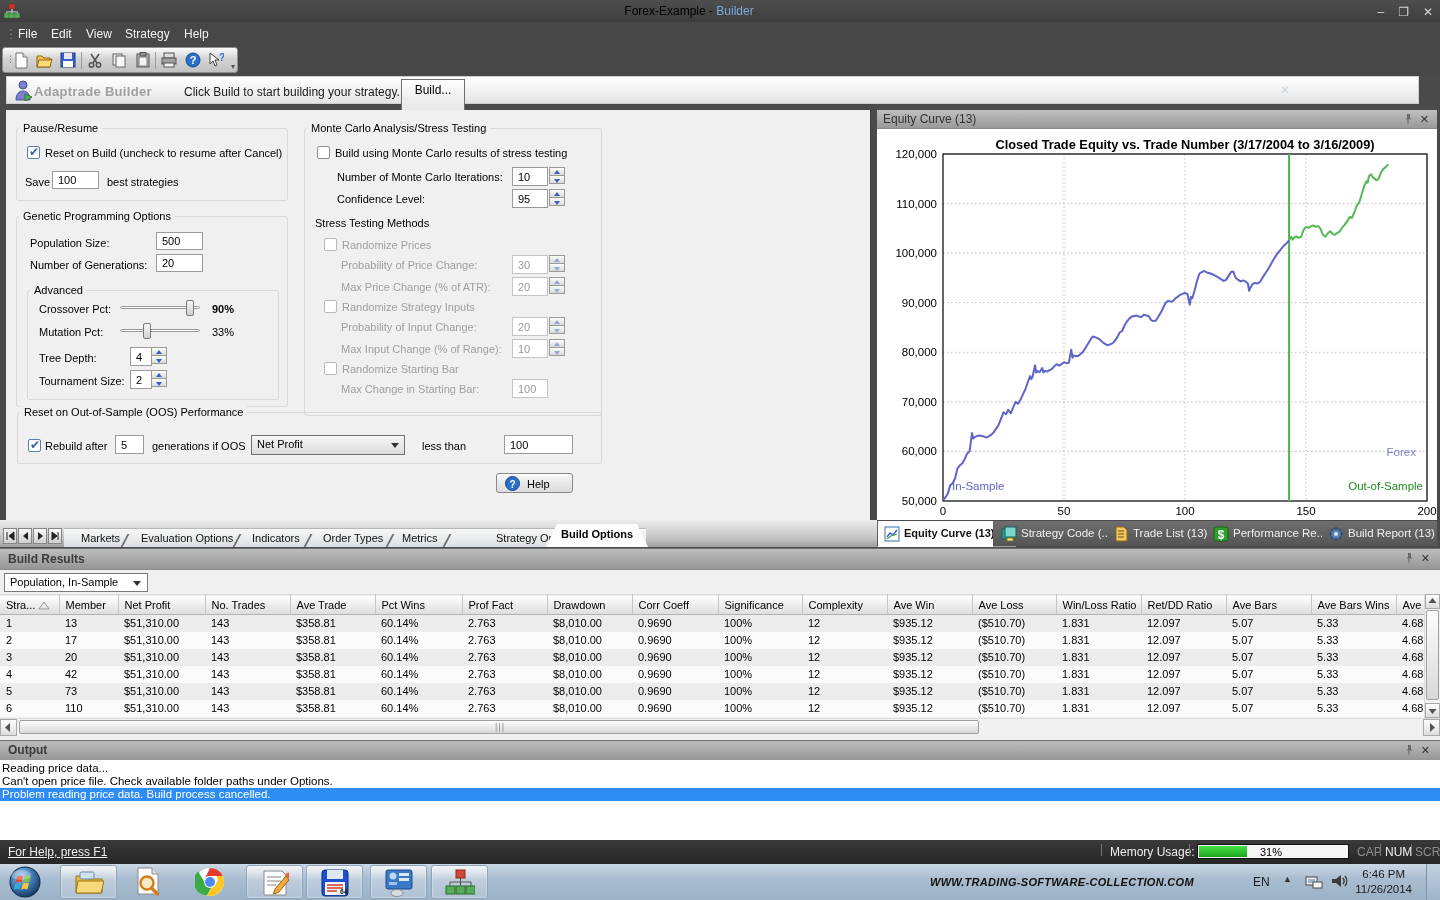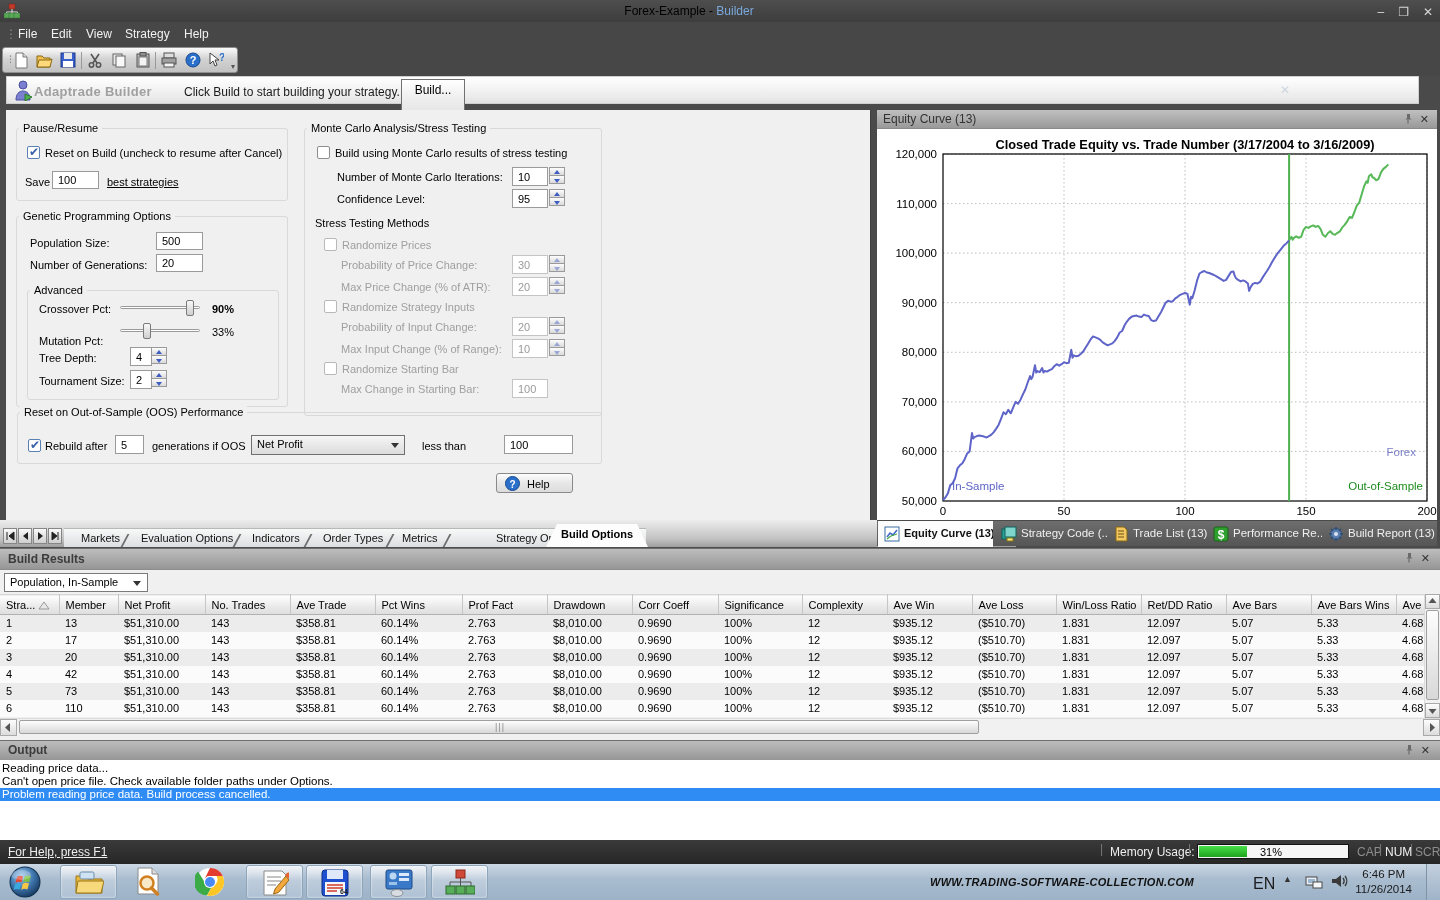--- a/index.html
+++ b/index.html
@@ -178,39 +178,39 @@
 
 <div class="abs" id="leftpanel">
 
 <div class="grp" style="left:10px;top:18px;width:272px;height:73px;">
       <span>Pause/Resume</span>
     </div>
 <span class="cb on" style="left:21px;top:36px;"></span>
 <span class="lbl" style="left:39px;top:37px;">Reset on Build (uncheck to resume after Cancel)</span>
 <span class="lbl" style="left:19px;top:66px;">Save</span>
 <input class="inp" style="left: 46px; top: 61px; width: 47px; height: 18px;" value="100">
-<span class="lbl" style="left:101px;top:66px;text-decoration:underline;">best strategies</span>
+<span class="lbl" style="left:101px;top:66px;">best strategies</span>
 
 <div class="grp" style="left:10px;top:106px;width:272px;height:191px;">
       <span>Genetic Programming Options</span>
     </div>
 <span class="lbl" style="left:24px;top:127px;">Population Size:</span>
 <input class="inp" style="left: 150px; top: 122px; width: 47px; height: 18px;" value="500">
 <span class="lbl" style="left:24px;top:149px;">Number of Generations:</span>
 <input class="inp" style="left: 150px; top: 144px; width: 47px; height: 18px;" value="20">
 <div class="grp" style="left:21px;top:180px;width:252px;height:110px;">
       <span>Advanced</span>
     </div>
 <span class="lbl" style="left:33px;top:193px;">Crossover Pct:</span>
 <div class="slider" style="left:114px;top:189px;width:80px;">
       <div class="track"></div>
       <div class="thumb" style="left:66px;"></div>
     </div>
 <span class="lbl" style="left:206px;top:193px;font-weight:bold;">90%</span>
-<span class="lbl" style="left:33px;top:216px;margin-top:9px;">Mutation Pct:</span>
+<span class="lbl" style="left:33px;top:216px;">Mutation Pct:</span>
 <div class="slider" style="left:114px;top:212px;width:80px;">
       <div class="track"></div>
       <div class="thumb" style="left:23px;"></div>
     </div>
 <span class="lbl" style="left:206px;top:216px;">33%</span>
 <span class="lbl" style="left:33px;top:242px;">Tree Depth:</span>
 <input class="inp" style="left: 124px; top: 237px; width: 22px; height: 19px;" value="4">
 <div class="spin" style="left:145px;top:237px;">
       <div class="u"></div>
       <div class="d"></div>
@@ -684,21 +684,21 @@
     </div>
 <div class="tbico fr" style="left:431px;">
       <svg width="30" height="28" style="position:absolute;left:13px;top:3px;" viewBox="0 0 30 28">
         <rect x="11" y="1" width="9" height="8" fill="#d04838" stroke="#8c2a1e"></rect>
         <path d="M15.5 9v4M5 13h21M5 13v4M15.5 13v4M26 13v4" stroke="#555" fill="none"></path>
         <rect x="1" y="17" width="9" height="8" fill="#58ad58" stroke="#2e6b2e"></rect>
         <rect x="11" y="17" width="9" height="8" fill="#58ad58" stroke="#2e6b2e"></rect>
         <rect x="21" y="17" width="9" height="8" fill="#58ad58" stroke="#2e6b2e"></rect>
       </svg>
     </div>
-<span class="abs" style="left:1253px;top:11px;font-size:16px;color:#1c1c1c;">EN</span>
+<span class="abs" style="left:1253px;top:11px;font-size:12px;color:#1c1c1c;">EN</span>
 <span class="abs" style="left:1283px;top:10px;font-size:9px;color:#333;">▲</span>
 <svg class="abs" style="left:1305px;top:9px;" width="18" height="16">
       <rect x="1" y="4" width="11" height="8" fill="#e9eef4" stroke="#4a4a4a"></rect>
       <rect x="3" y="6" width="7" height="4" fill="#9cb6d0"></rect>
       <rect x="8" y="9" width="9" height="6" fill="#f4f6f8" stroke="#4a4a4a"></rect>
     </svg>
 <svg class="abs" style="left:1330px;top:9px;" width="18" height="16">
       <path d="M2 6h4l5-4v12l-5-4H2z" fill="#3a3a3a"></path>
       <path d="M13 5a5 5 0 0 1 0 6M15 3a8 8 0 0 1 0 10" stroke="#3a3a3a" stroke-width="1.4" fill="none"></path>
     </svg>

